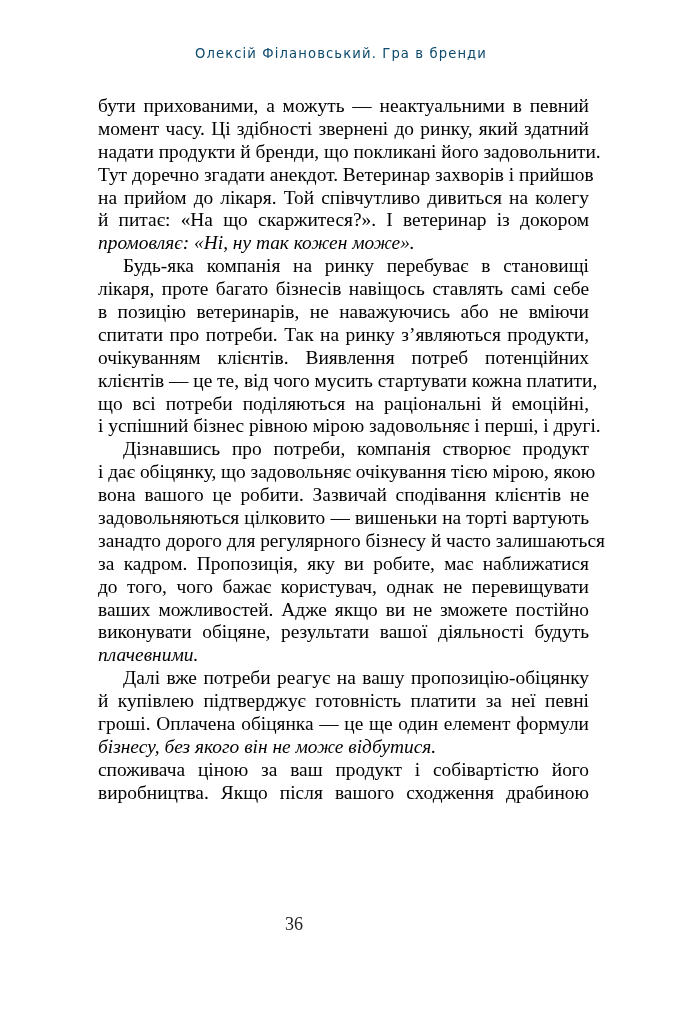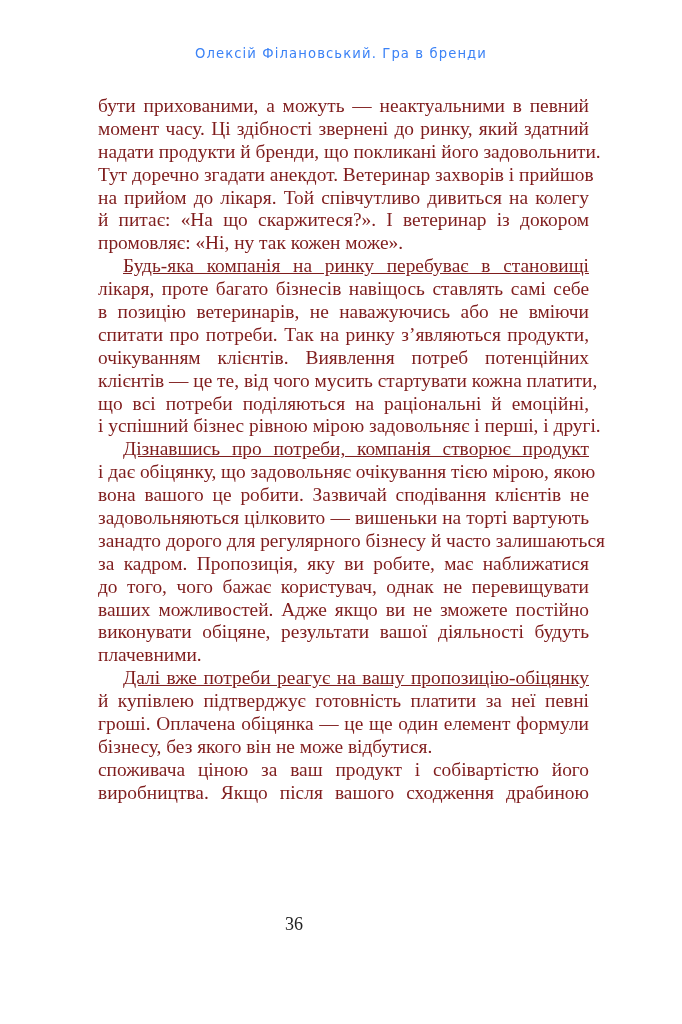--- a/index.html
+++ b/index.html
@@ -16,46 +16,46 @@
     }
     .running-head {
       position: absolute;
       top: 46px;
       left: 0;
       width: 682px;
       text-align: center;
       font-family: "DejaVu Sans", sans-serif;
       font-size: 13.2px;
       letter-spacing: 1.1px;
-      color: #3b82f6;
+      color: #0c4a6e;
     }
     .text-block {
       position: absolute;
       top: 95px;
       left: 98px;
       width: 491px;
       font-family: "Liberation Serif", serif;
       font-size: 19.4px;
       line-height: 22.9px;
-      color: #7f1d1d;
+      color: #000000;
     }
     .line {
       display: block;
       white-space: nowrap;
       text-align: justify;
       text-align-last: justify;
       height: 22.9px;
     }
     .line.last {
       text-align: left;
       text-align-last: left;
+      font-style: italic;
     }
     .line.indent {
       padding-left: 25px;
-      text-decoration: underline;
     }
     .folio {
       position: absolute;
       top: 914px;
       left: 0;
       width: 588px;
       text-align: center;
       font-family: "Liberation Serif", serif;
       font-size: 18px;
       color: #222;

